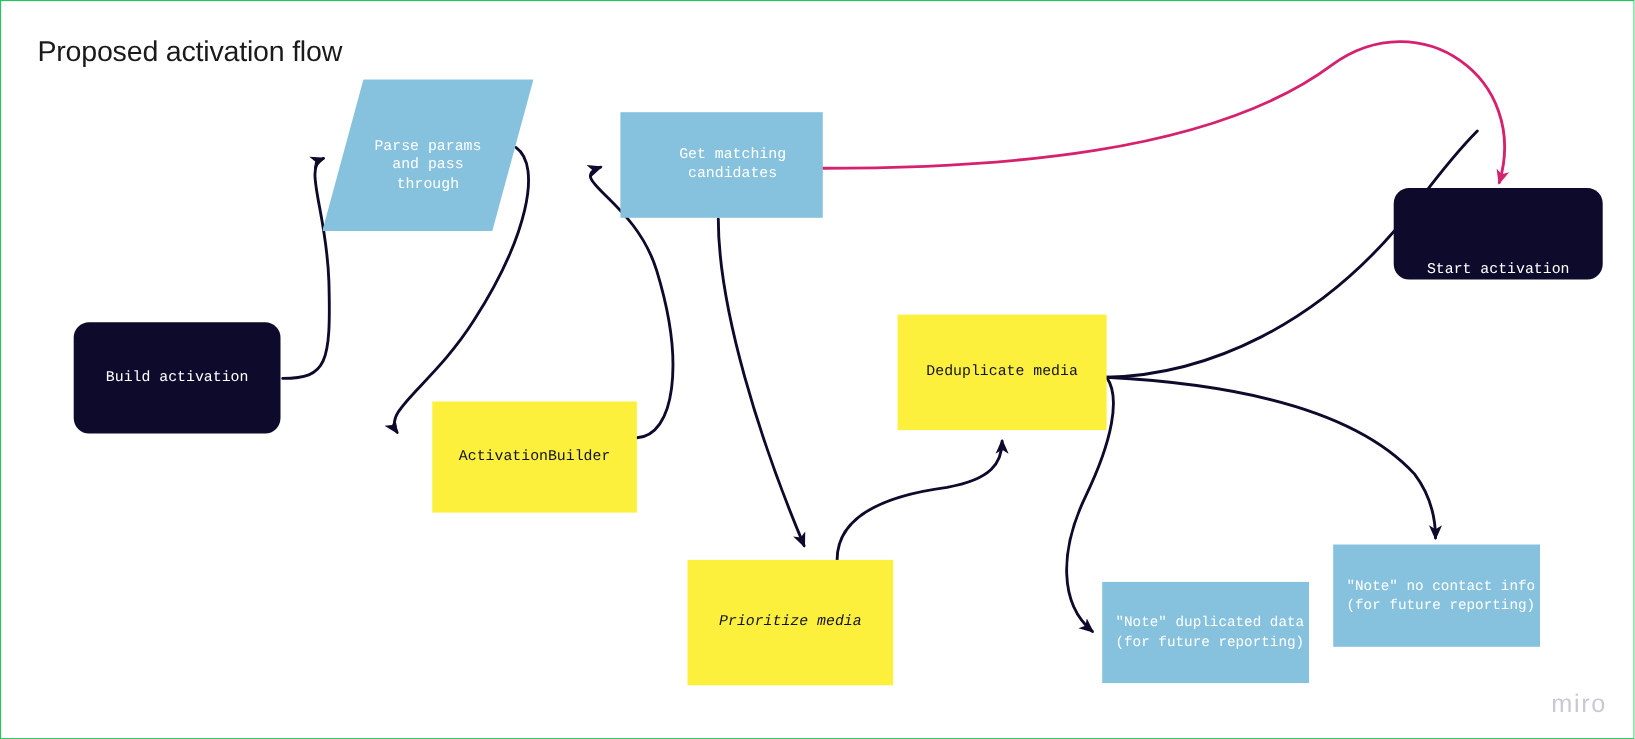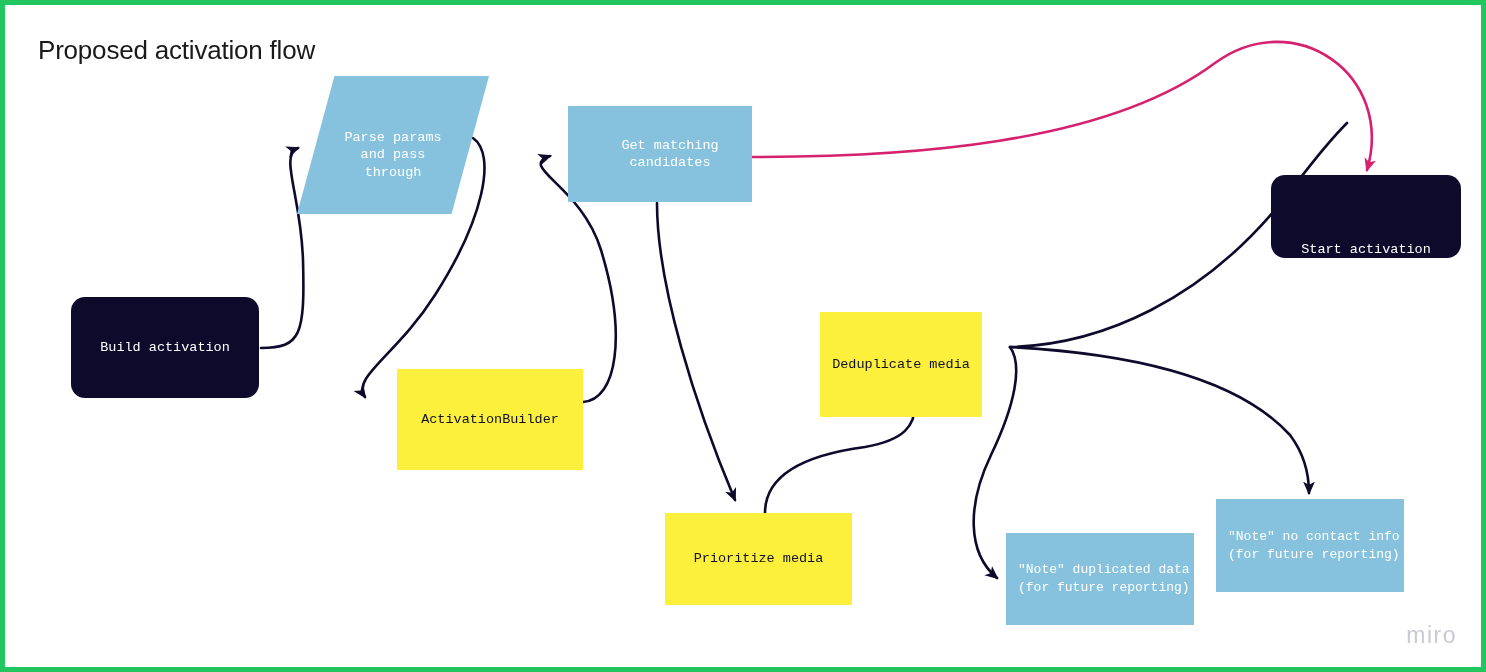--- a/index.html
+++ b/index.html
@@ -5,21 +5,21 @@
   html, body {
     margin: 0;
     padding: 0;
     background: #ffffff;
   }
   #canvas {
     position: relative;
     width: 1486px;
     height: 672px;
     background: #ffffff;
-    border: 5px solid #22c55e;
+    border: 1px solid #22c55e;
     box-sizing: border-box;
     overflow: hidden;
     font-family: "Liberation Sans", sans-serif;
   }
   #title {
     position: absolute;
     left: 33px;
     top: 30px;
     font-family: "Liberation Sans", sans-serif;
     font-size: 26px;
@@ -130,22 +130,22 @@
 
   <div id="nodes-layer">
       <div class="node dark" style="left: 66px; top: 292px; width: 188px; height: 101px;"><span>Build activation</span></div>
       <div class="node parallelogram" style="left: 292px; top: 71px; width: 192px; height: 138px;"><div class="para-shape" style="background: rgb(134, 194, 222);"></div><div class="para-label" style="color: rgb(255, 255, 255);">Parse params
 and pass
 through</div></div>
       <div class="node yellow" style="left: 392px; top: 364px; width: 186px; height: 101px;"><span>ActivationBuilder</span></div>
       <div class="node blue" style="left: 563px; top: 101px; width: 184px; height: 96px;"><span>Get matching
 candidates</span></div>
       <div class="node dark" style="left: 1266px; top: 170px; width: 190px; height: 83px; align-items: flex-end;"><span>Start activation</span></div>
-      <div class="node yellow" style="left: 815px; top: 307px; width: 162px; height: 105px; text-align: center;"><span>Deduplicate media</span></div>
-      <div class="node yellow" style="left: 660px; top: 508px; width: 187px; height: 92px;"><span>Prioritize media</span></div>
+      <div class="node yellow" style="left: 815px; top: 285px; width: 190px; height: 105px; text-align: center;"><span>Deduplicate media</span></div>
+      <div class="node yellow" style="left: 624px; top: 508px; width: 187px; height: 114px; font-style: italic;"><span>Prioritize media</span></div>
       <div class="node blue note" style="left: 1001px; top: 528px; width: 188px; height: 92px;"><span>"Note" duplicated data
 (for future reporting)</span></div>
       <div class="node blue note" style="left: 1211px; top: 494px; width: 188px; height: 93px;"><span>"Note" no contact info
 (for future reporting)</span></div>
     </div>
 
   <div id="watermark">miro</div>
 
 </div>
 

